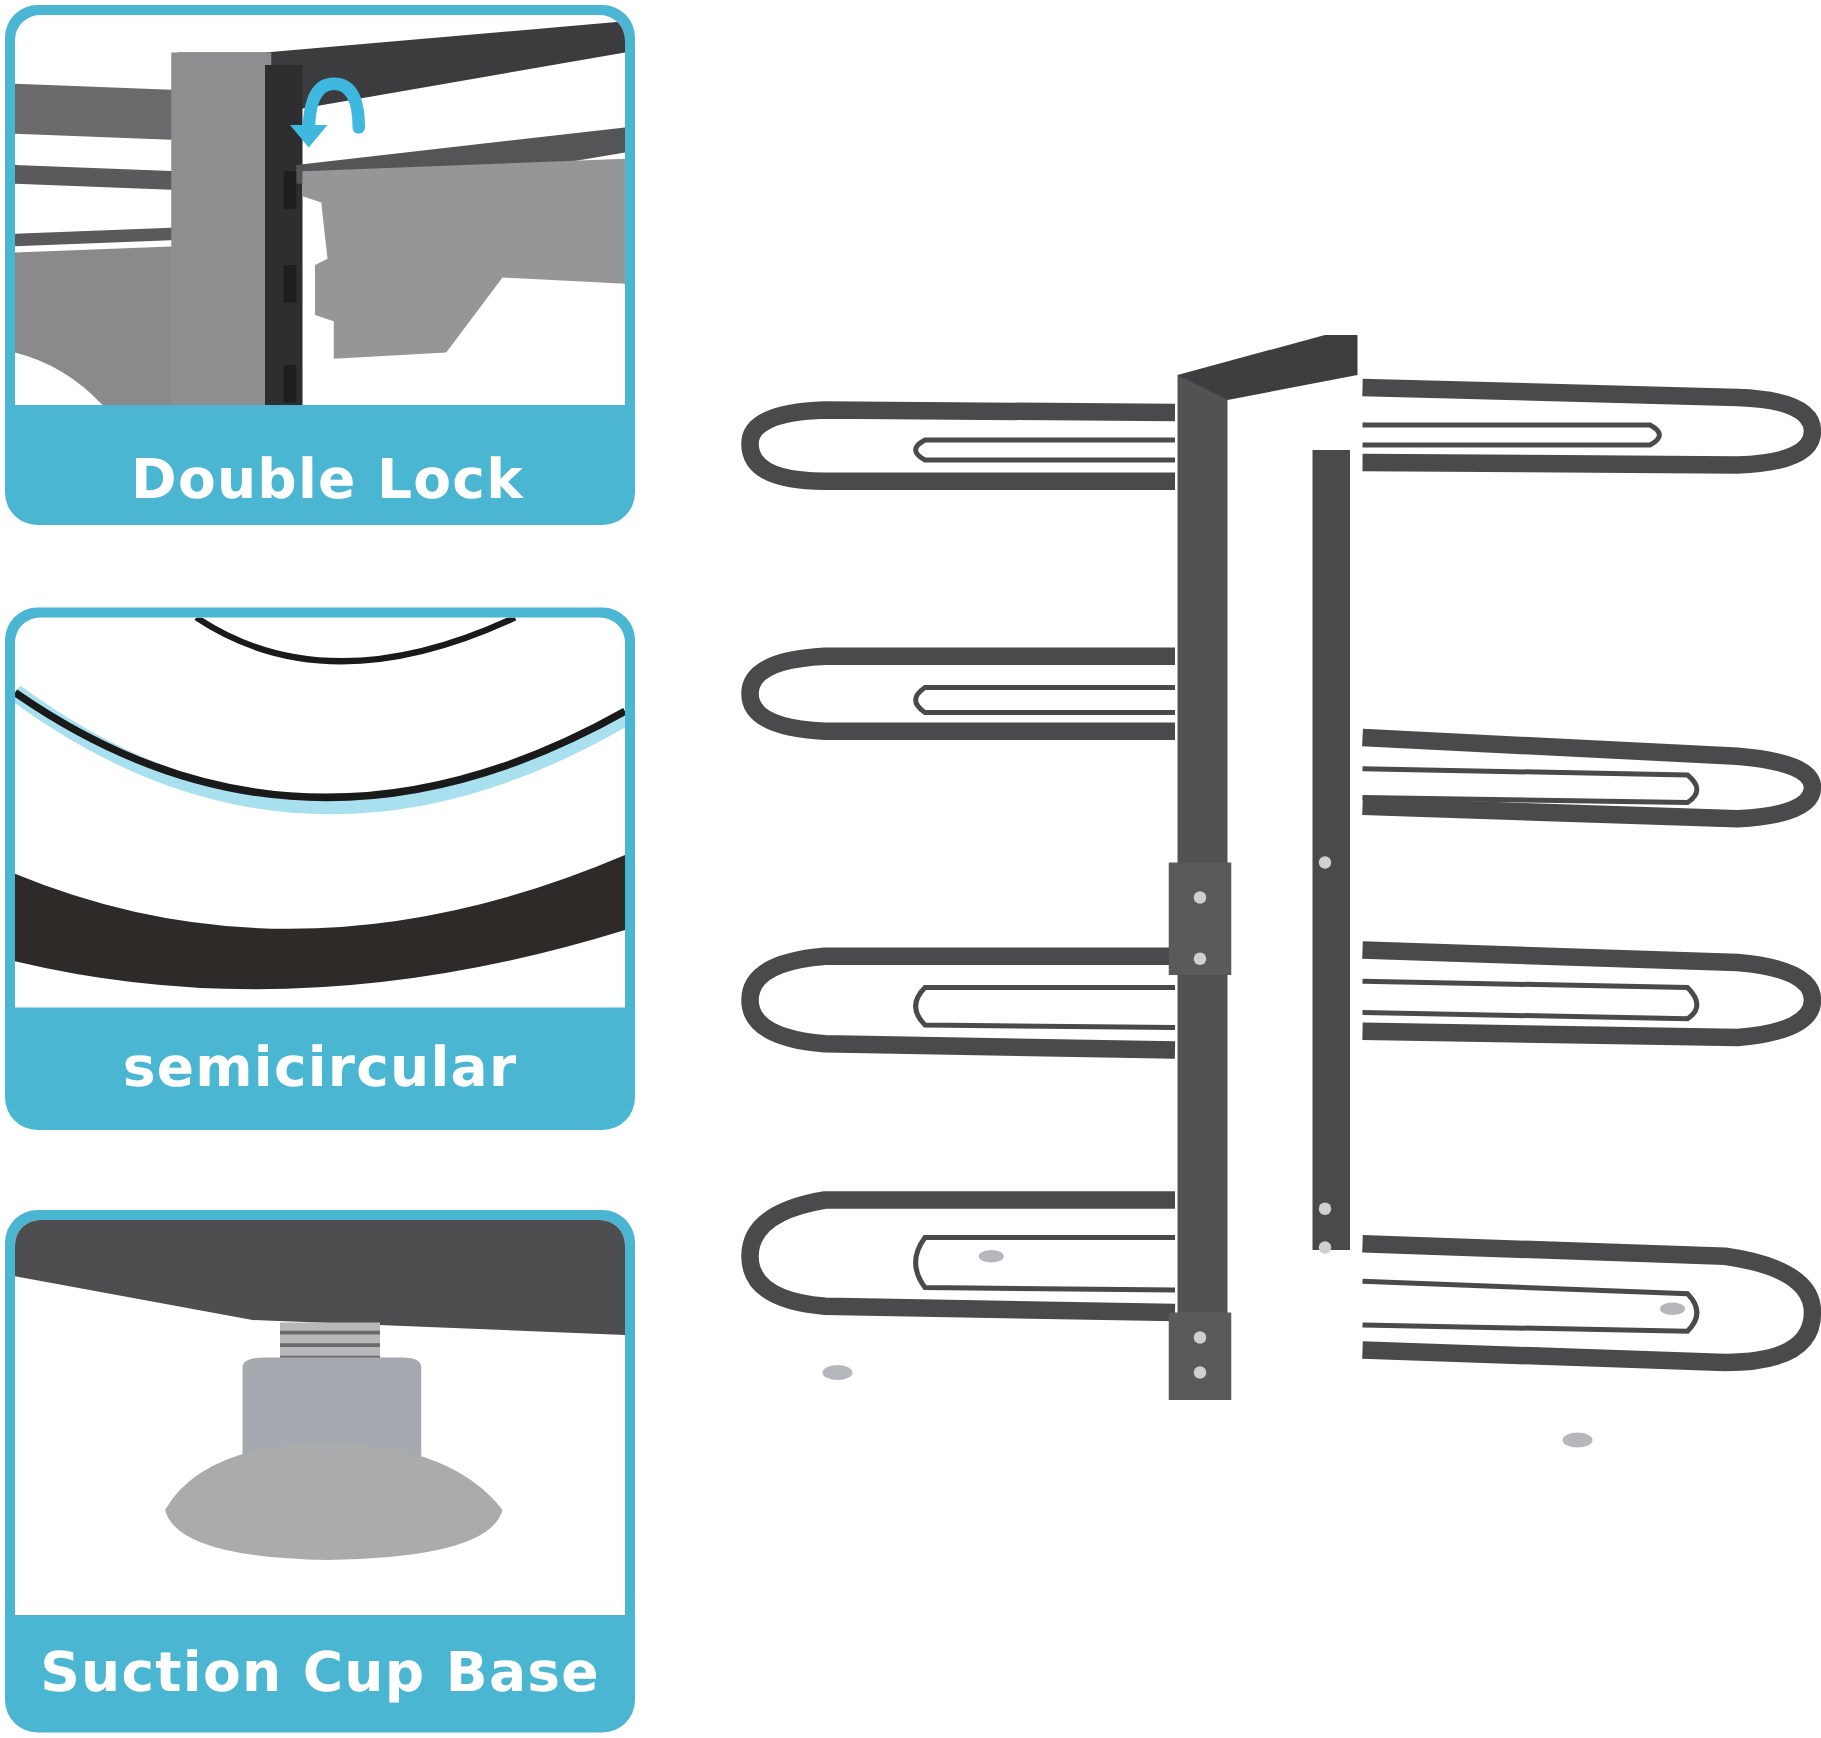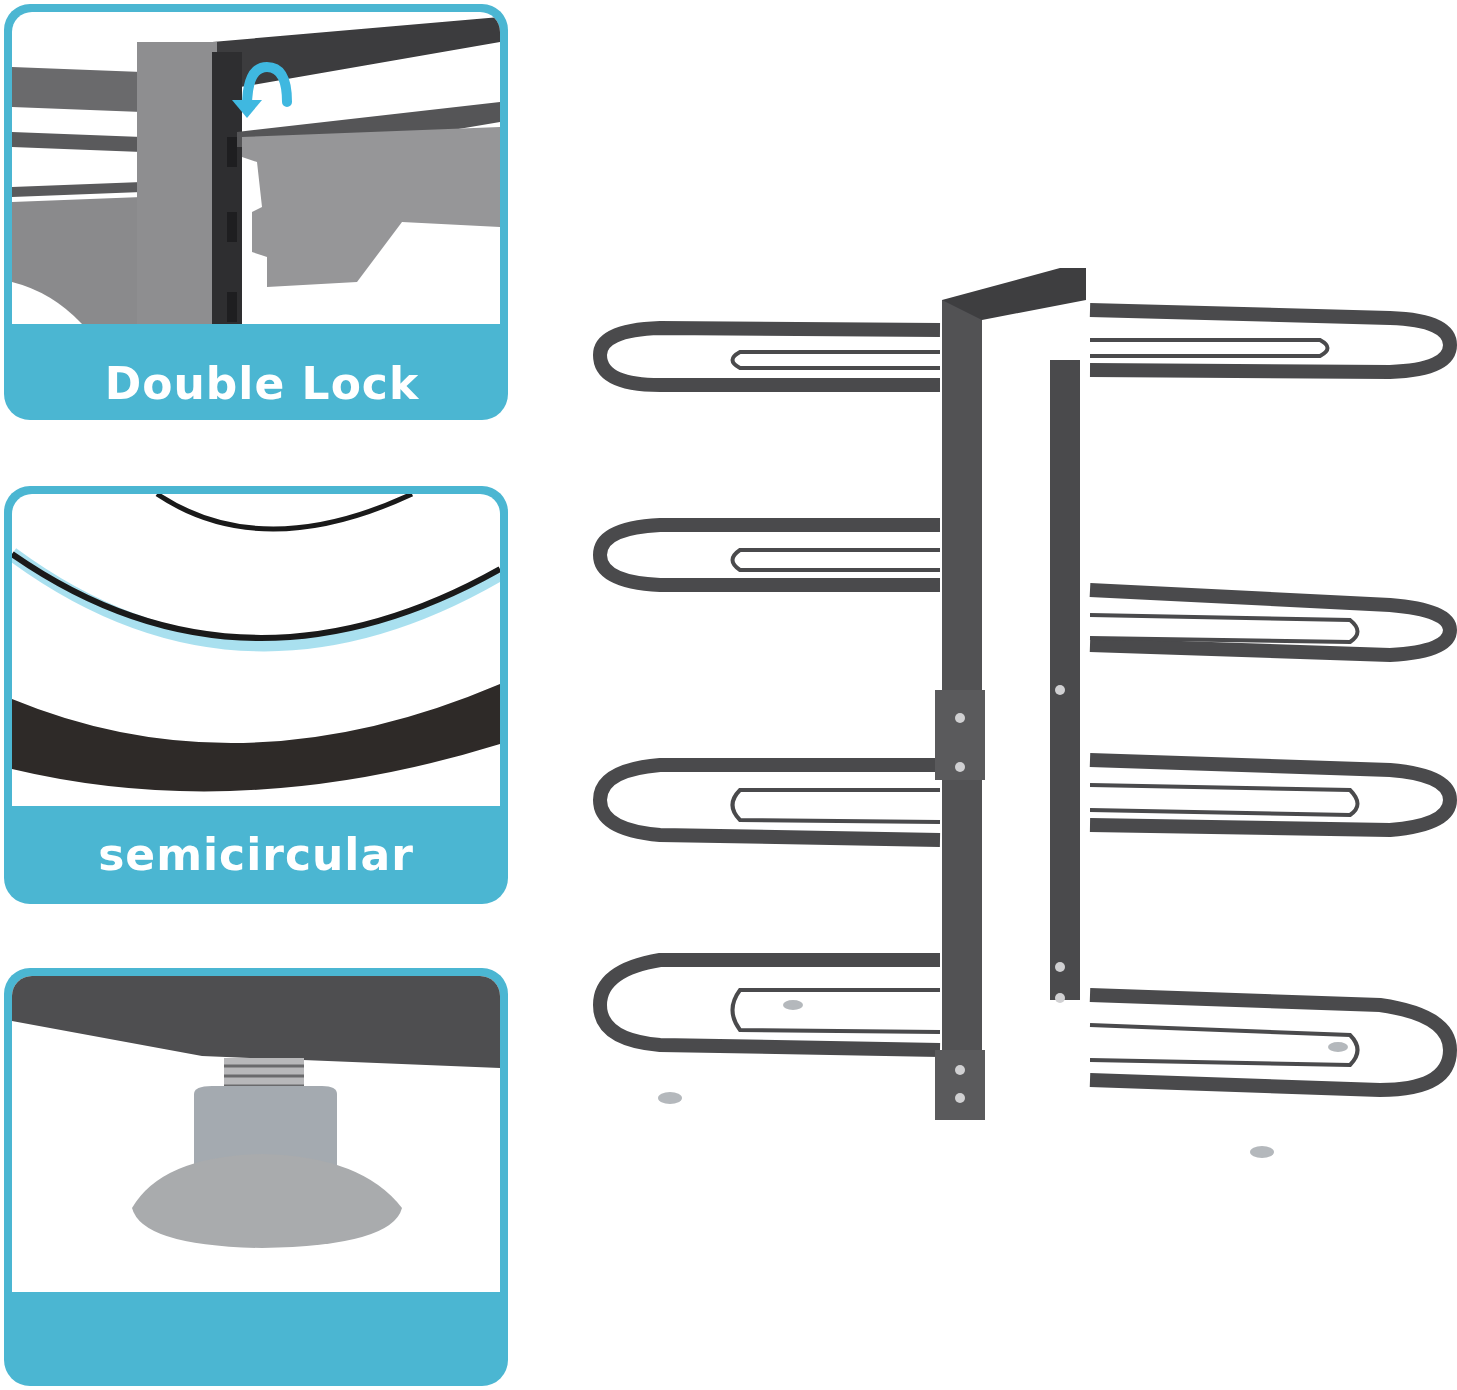--- a/index.html
+++ b/index.html
@@ -71,20 +71,21 @@
 
       <rect x="212" y="82" width="80" height="40" fill="#b8b8ba"></rect>
       <line x1="212" y1="90" x2="292" y2="90" stroke="#6a6a6c" stroke-width="3"></line>
       <line x1="212" y1="100" x2="292" y2="100" stroke="#6a6a6c" stroke-width="3"></line>
       <line x1="212" y1="110" x2="292" y2="110" stroke="#6a6a6c" stroke-width="3"></line>
 
       <path d="M182,118 Q182,110 200,110 L310,110 Q325,110 325,118 L325,190 L182,190 Z" fill="#a4aab0"></path>
       <path d="M120,232 Q150,180 250,178 Q350,180 390,232 Q380,270 250,272 Q130,270 120,232 Z" fill="#a9abad"></path>
     </svg>
   </div>
+  <div class="label">Suction Cup Base</div>
 </div>
 
 <div class="product">
   <svg width="867" height="900" viewBox="0 0 867 900">
     <g fill="none" stroke="#4a4a4c" stroke-width="14">
 
       <path d="M350,70 L70,68 Q10,70 10,95 Q10,125 70,125 L350,125"></path>
 
       <path d="M500,50 L800,58 Q860,60 860,85 Q860,110 800,112 L500,110"></path>
 

